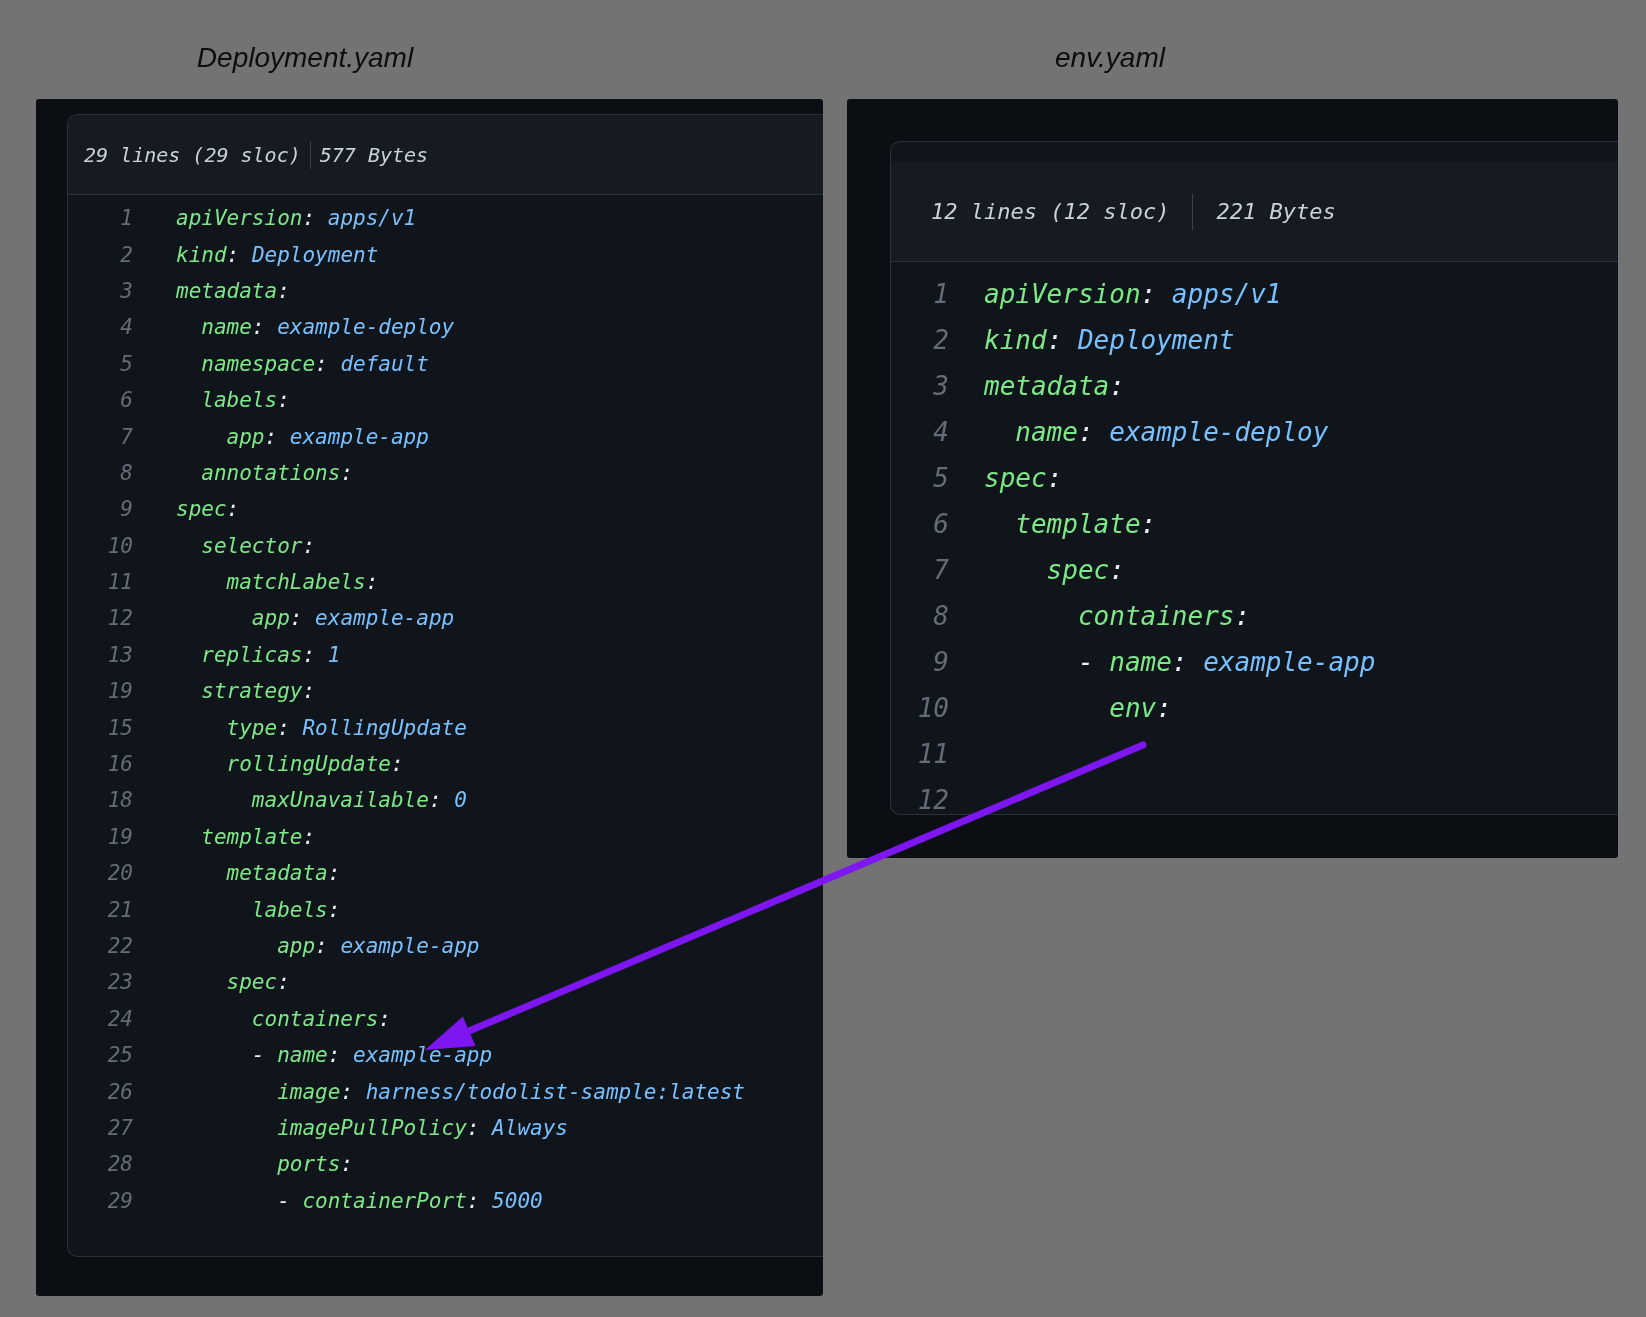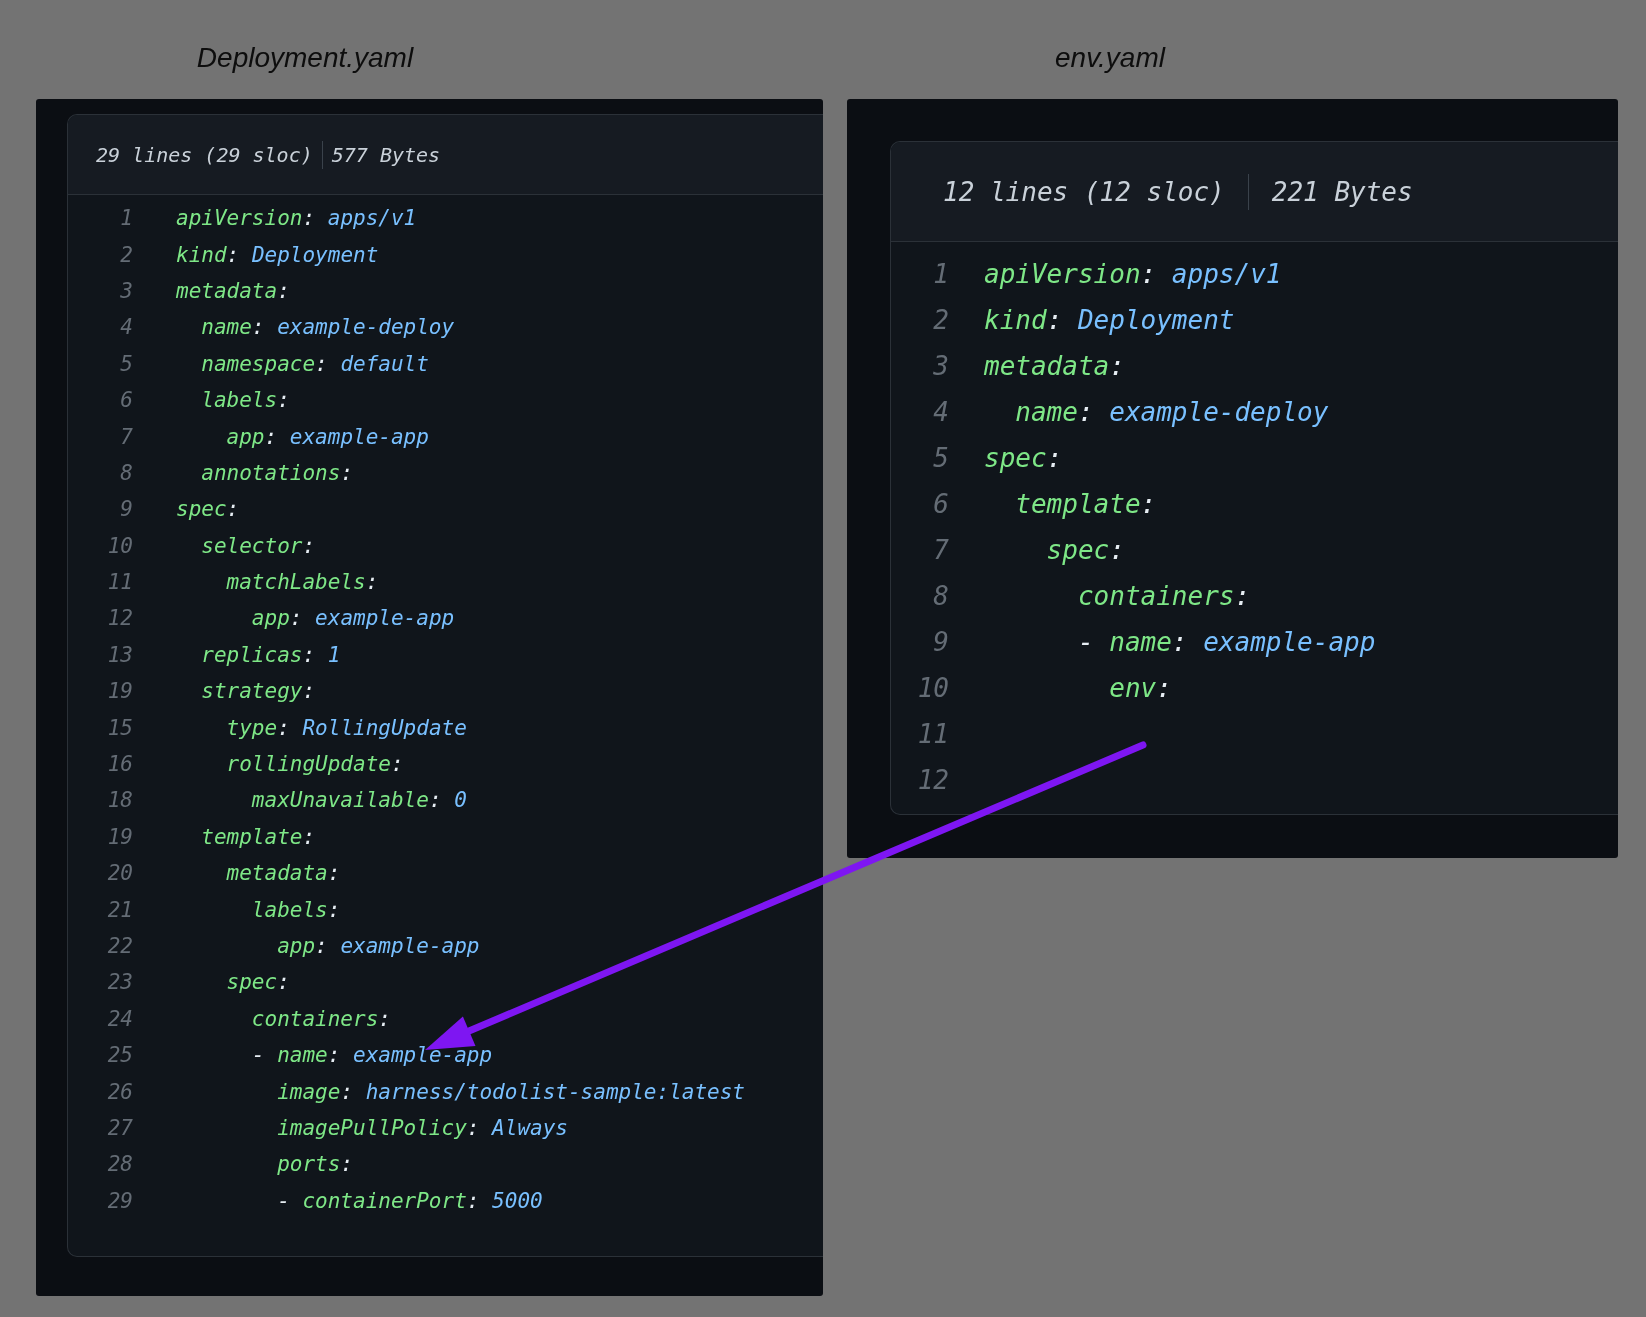--- a/index.html
+++ b/index.html
@@ -23,22 +23,22 @@
     border-radius:10px 0 0 10px;overflow:hidden;
   }
   #panel-deployment .file-box{left:31px;top:15px;right:-2px;height:1141px;}
   #panel-env .file-box{left:43px;top:42px;right:-2px;height:672px;}
   .box-header{
     background:var(--c-box-header-bg);border-bottom:1px solid var(--c-border);
     display:flex;align-items:center;
     font-family:"DejaVu Sans Mono",monospace;color:var(--c-header-text);
     white-space:nowrap;
   }
-  #panel-deployment .box-header{height:79px;padding-left:28px;gap:9px;font-size:20px;}
-  #panel-env .box-header{height:99px;padding-left:52px;gap:23px;font-size:26px;}
+  #panel-deployment .box-header{height:79px;padding-left:16px;gap:9px;font-size:20px;}
+  #panel-env .box-header{height:99px;padding-left:40px;gap:23px;font-size:22px;margin-top:20px;}
   .header-divider{width:1px;background:#3a424b;align-self:center;}
   #panel-deployment .header-divider{height:28px;}
   #panel-env .header-divider{height:36px;}
   .code-area{font-family:"DejaVu Sans Mono",monospace;}
   #panel-deployment .code-area{padding-top:5px;font-size:21px;}
   #panel-env .code-area{padding-top:9px;font-size:26px;}
   .code-row{display:flex;align-items:center;}
   #panel-deployment .code-row{height:36.4px;}
   #panel-env .code-row{height:46px;}
   .ln{color:var(--c-ln);text-align:right;flex:none;}

